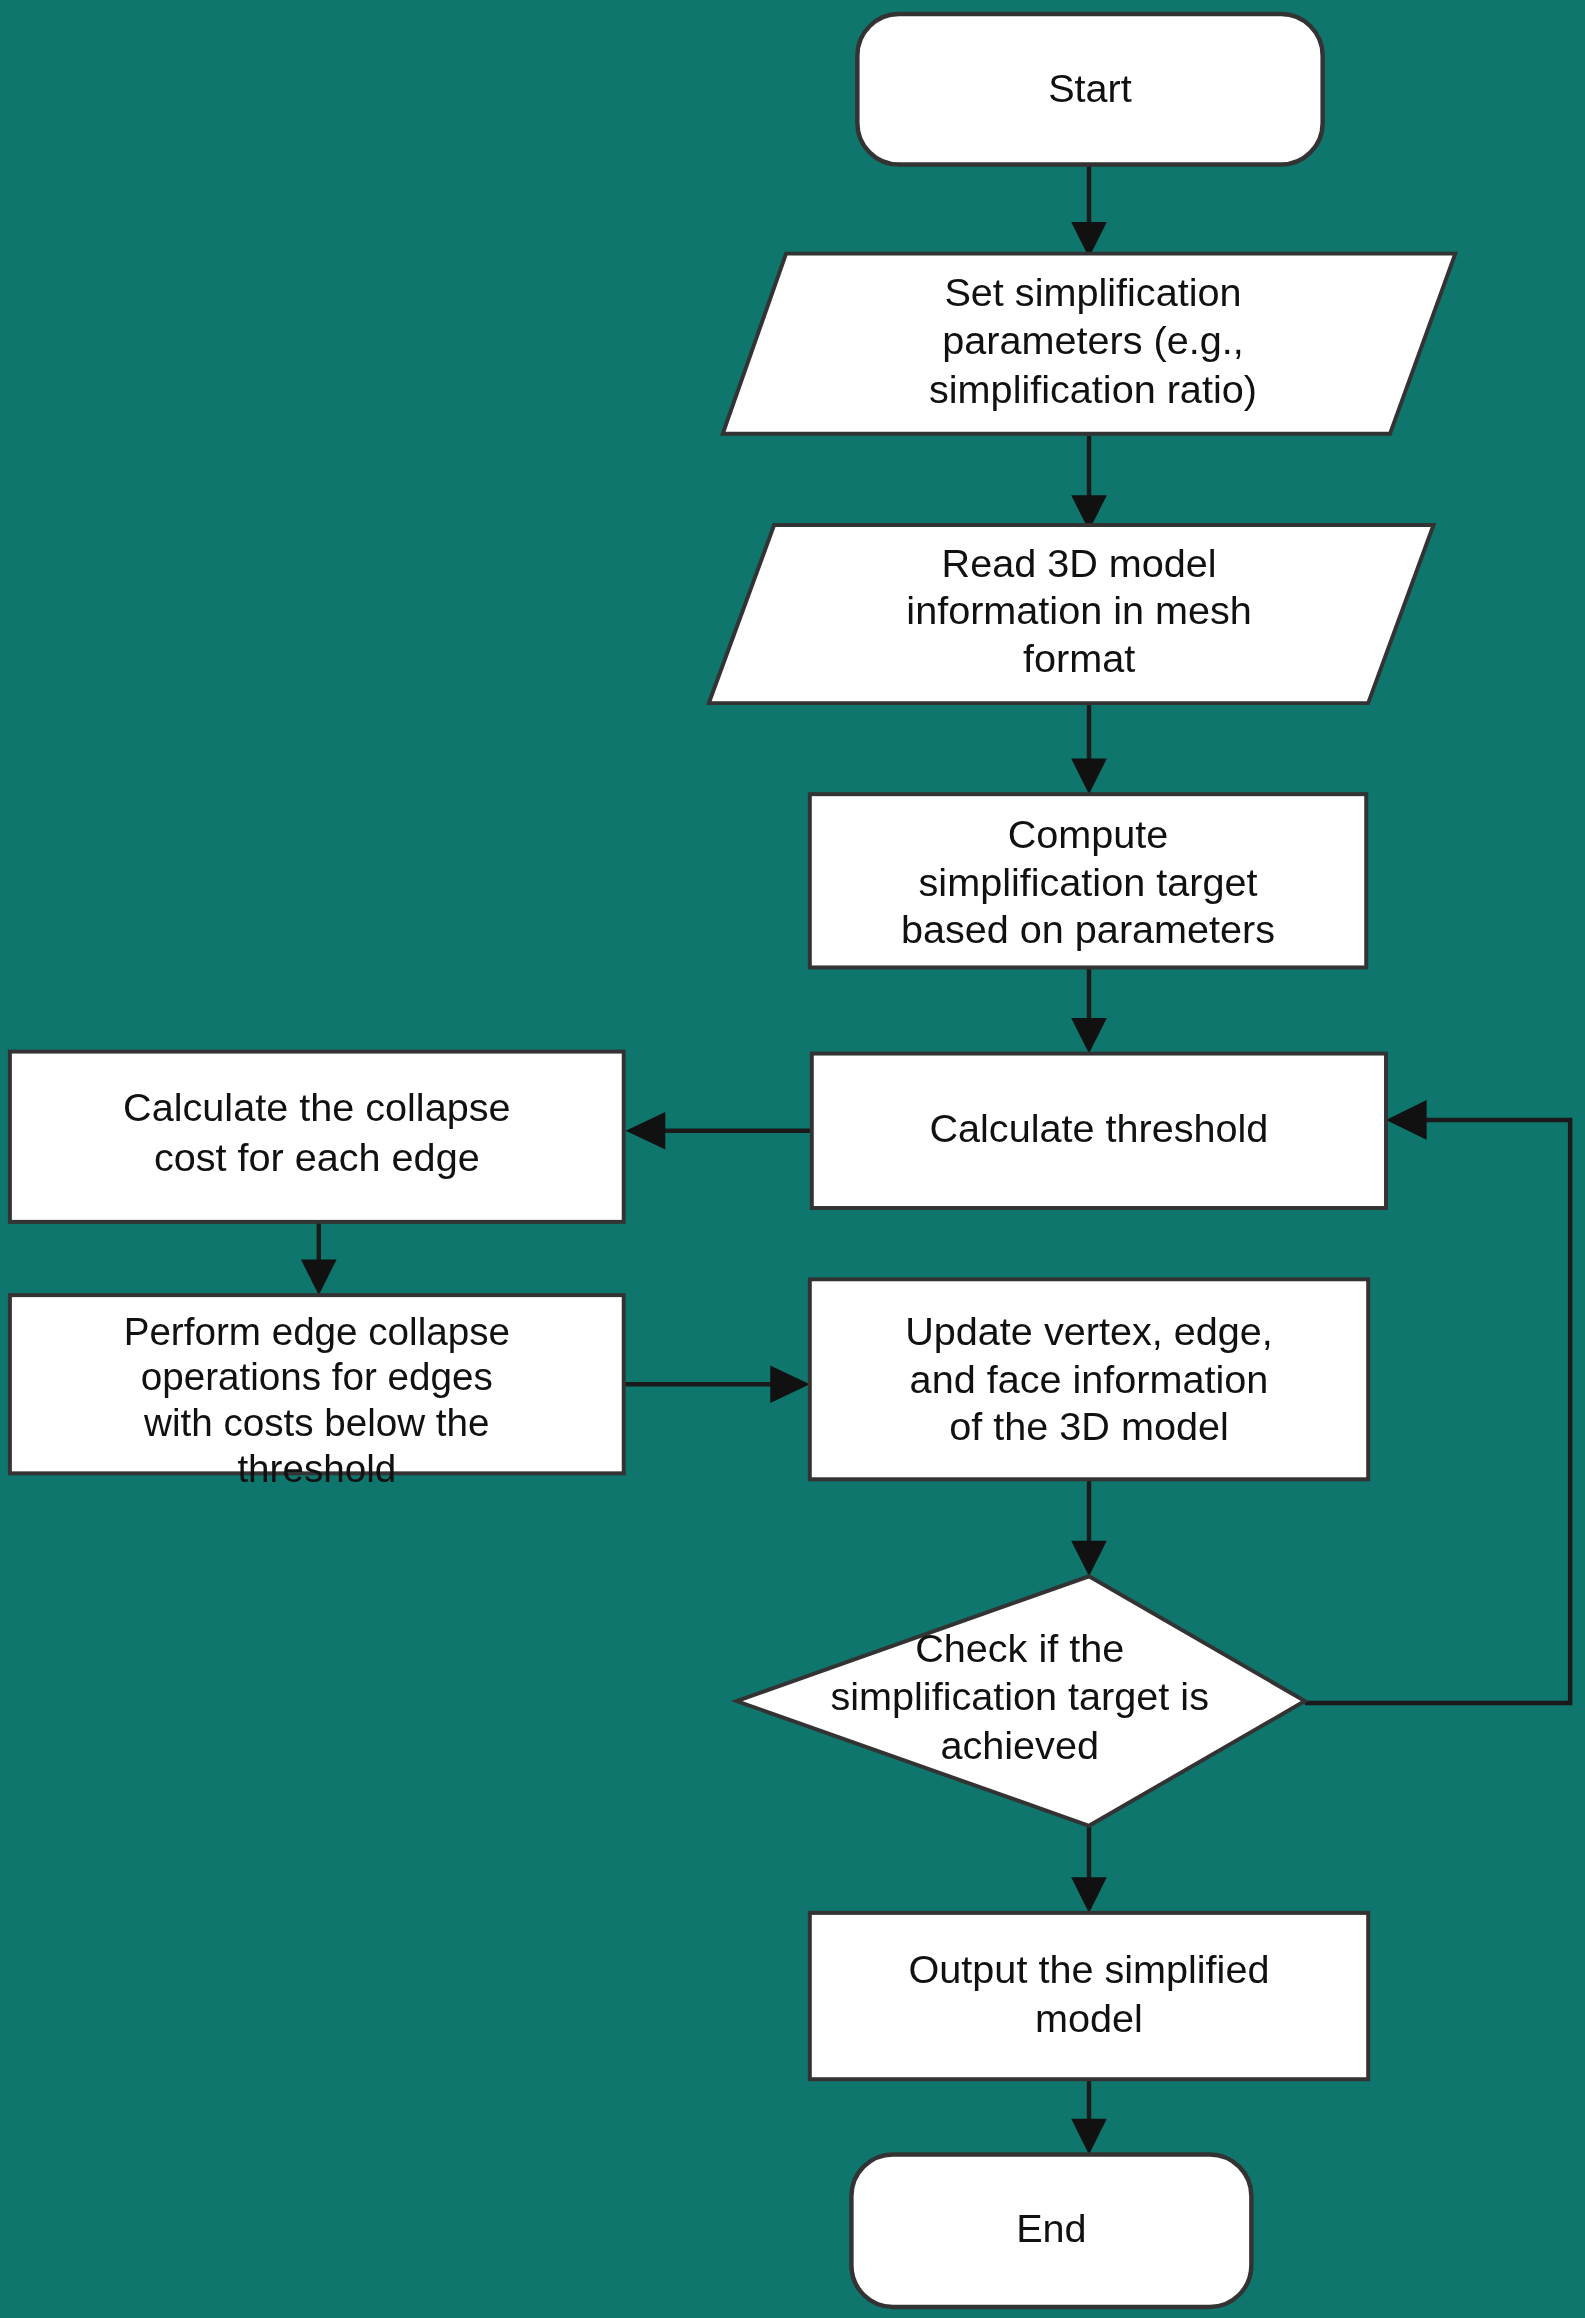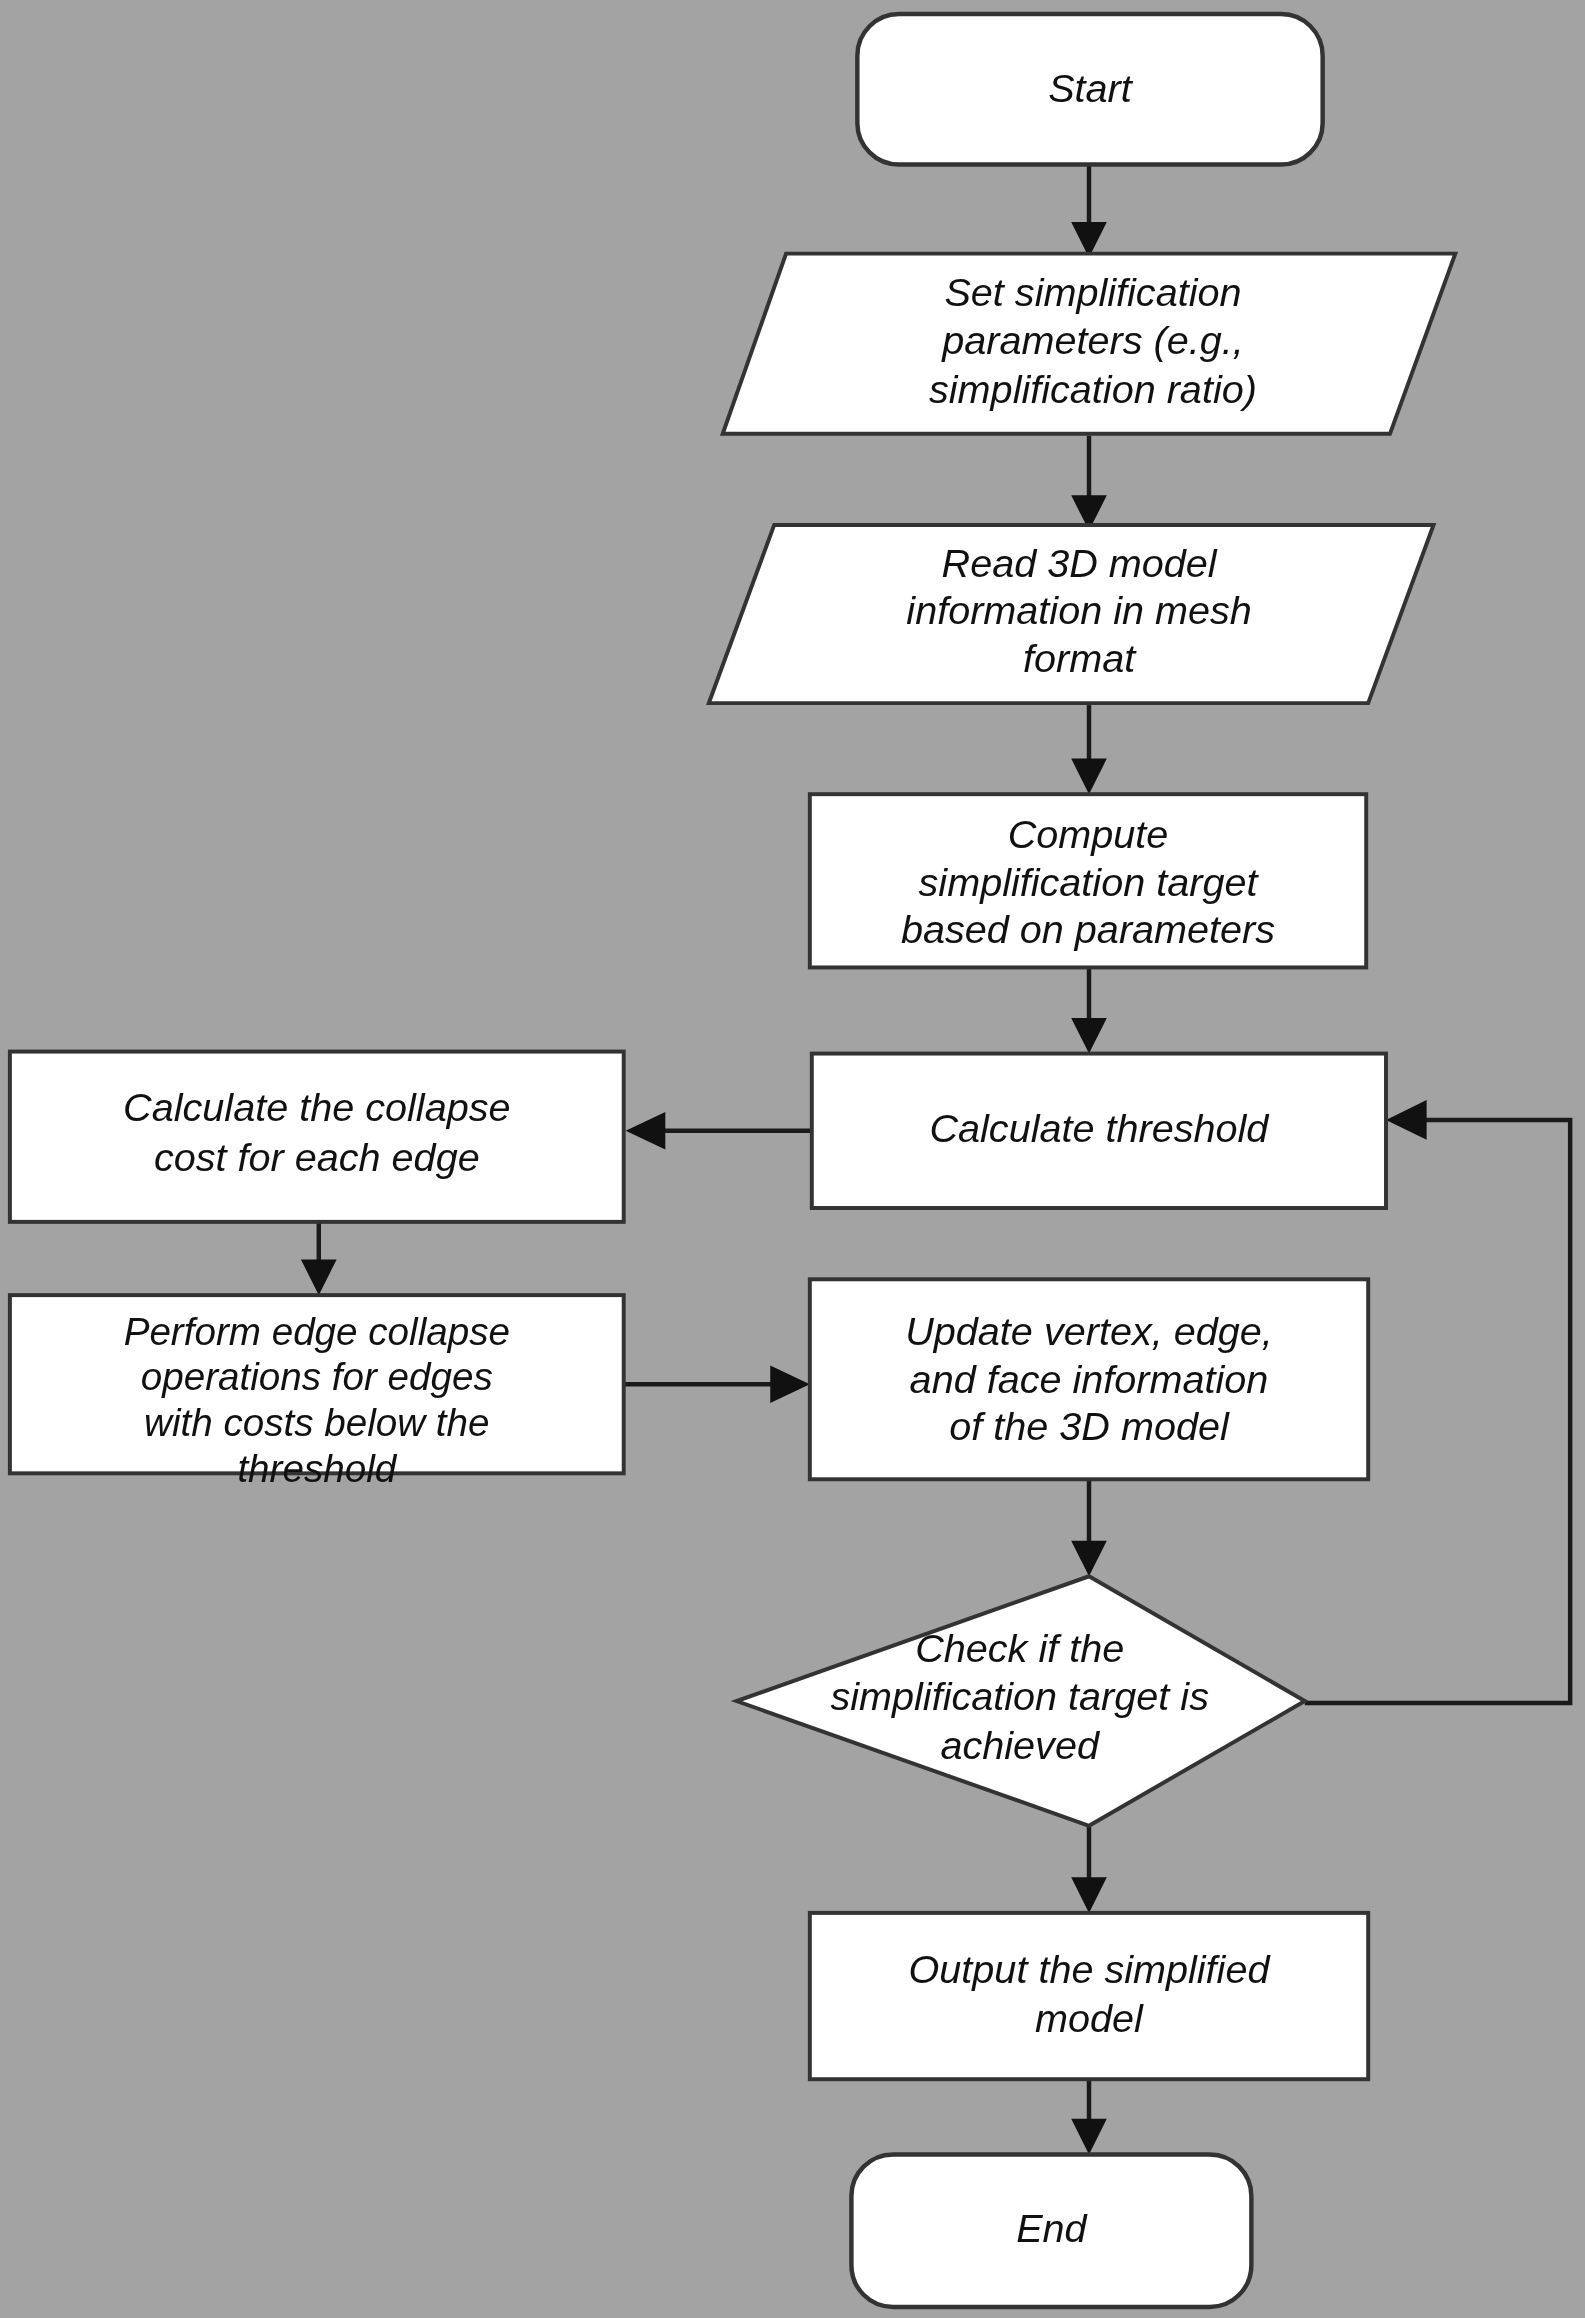--- a/index.html
+++ b/index.html
@@ -10,22 +10,21 @@
   body {
     width: 1585px;
     height: 2319px;
     overflow: hidden;
     font-family: "Liberation Sans", sans-serif;
   }
   #flowchart-root {
     position: relative;
     width: 1585px;
     height: 2319px;
-    background: #a3a3a3;
-    font-style: italic;
+    background: #0f766e;
   }
   svg.chart-canvas {
     display: block;
     width: 1585px;
     height: 2319px;
   }
   .node-shape {
     fill: #ffffff;
     stroke: #333333;
     stroke-width: 4;

